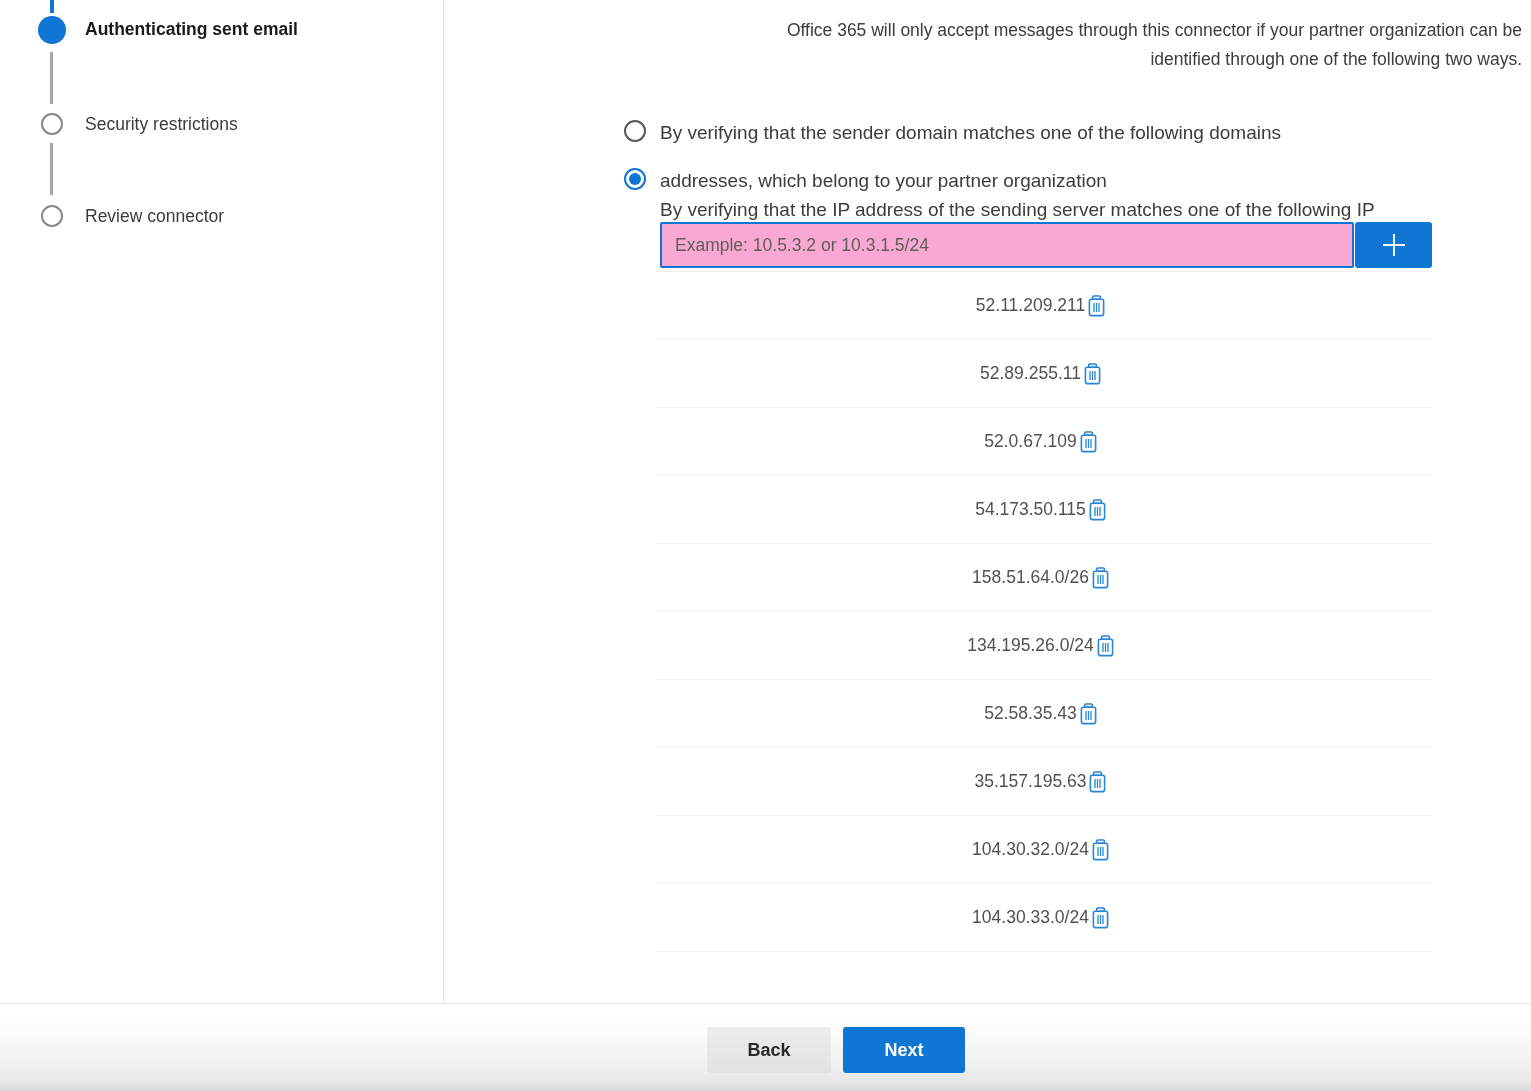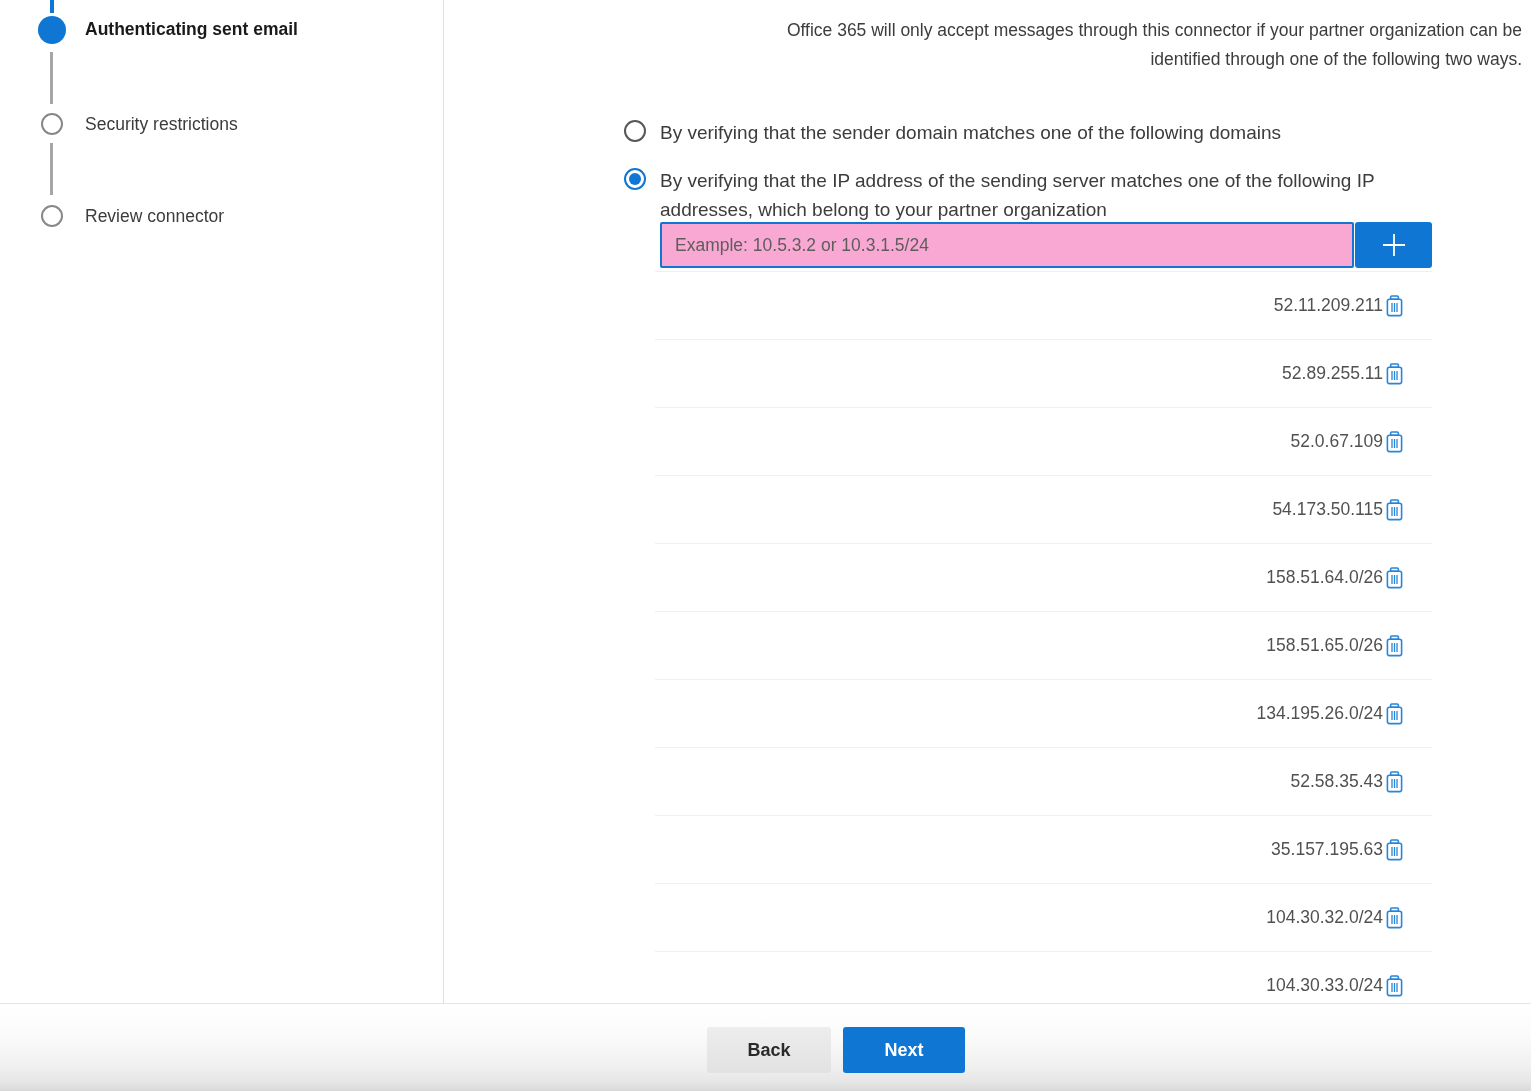--- a/index.html
+++ b/index.html
@@ -90,21 +90,21 @@
     position:absolute;left:738px;top:222px;width:77px;height:46px;
     background:var(--accent);border:none;border-radius:3px;
     display:flex;align-items:center;justify-content:center;cursor:pointer;
   }
 
   .ip-list{
     position:absolute;left:38px;top:271px;width:777px;height:732px;
     border-top:1px solid var(--row-divider);overflow:hidden;
   }
   .ip-row{
-    height:68px;display:flex;align-items:center;justify-content:flex-end;
+    height:68px;display:flex;align-items:center;justify-content:center;
     padding:0 26px 0 23px;border-bottom:1px solid var(--row-divider);
   }
   .ip-text{font-size:17.5px;color:#535150;}
   .trash-btn{
     background:none;border:none;cursor:pointer;padding:2px;
     display:flex;align-items:center;justify-content:center;
   }
 
   
   .footer{
@@ -152,22 +152,22 @@
     <div>identified through one of the following two ways.</div>
   </div>
 
   <span class="radio-outer r1"></span>
   <div class="radio-label l1">By verifying that the sender domain matches one of the following domains</div>
 
   <span class="radio-outer selected r2">
     <span class="radio-dot"></span>
   </span>
   <div class="radio-label l2">
+    <div>addresses, which belong to your partner organization</div>
     <div>By verifying that the IP address of the sending server matches one of the following IP</div>
-    <div>addresses, which belong to your partner organization</div>
   </div>
 
   <input class="ip-input" type="text" placeholder="Example: 10.5.3.2 or 10.3.1.5/24" style="">
   <button class="add-btn">
     <svg width="30" height="30" viewBox="0 0 30 30">
       <path d="M15 4 V26 M4 15 H26" stroke="#ffffff" stroke-width="1.8" fill="none"></path>
     </svg>
   </button>
 
   <div class="ip-list">
@@ -230,32 +230,20 @@
           <svg width="19" height="22" viewBox="0 0 19 22">
             <g fill="none" stroke="#2a85d6" stroke-width="1.6">
               <rect x="5.6" y="1" width="7.8" height="3.2" rx="1.2"></rect>
               <rect x="2.4" y="4.2" width="14.2" height="16.4" rx="2"></rect>
               <path d="M7 8 v9 M9.5 8 v9 M12 8 v9" stroke-width="1.3"></path>
             </g>
           </svg>
         </button>
       </div>
 
-      <div class="ip-row">
-        <span class="ip-text">158.51.65.0/26</span>
-        <button class="trash-btn">
-          <svg width="19" height="22" viewBox="0 0 19 22">
-            <g fill="none" stroke="#2a85d6" stroke-width="1.6">
-              <rect x="5.6" y="1" width="7.8" height="3.2" rx="1.2"></rect>
-              <rect x="2.4" y="4.2" width="14.2" height="16.4" rx="2"></rect>
-              <path d="M7 8 v9 M9.5 8 v9 M12 8 v9" stroke-width="1.3"></path>
-            </g>
-          </svg>
-        </button>
-      </div>
 
       <div class="ip-row">
         <span class="ip-text">134.195.26.0/24</span>
         <button class="trash-btn">
           <svg width="19" height="22" viewBox="0 0 19 22">
             <g fill="none" stroke="#2a85d6" stroke-width="1.6">
               <rect x="5.6" y="1" width="7.8" height="3.2" rx="1.2"></rect>
               <rect x="2.4" y="4.2" width="14.2" height="16.4" rx="2"></rect>
               <path d="M7 8 v9 M9.5 8 v9 M12 8 v9" stroke-width="1.3"></path>
             </g>

